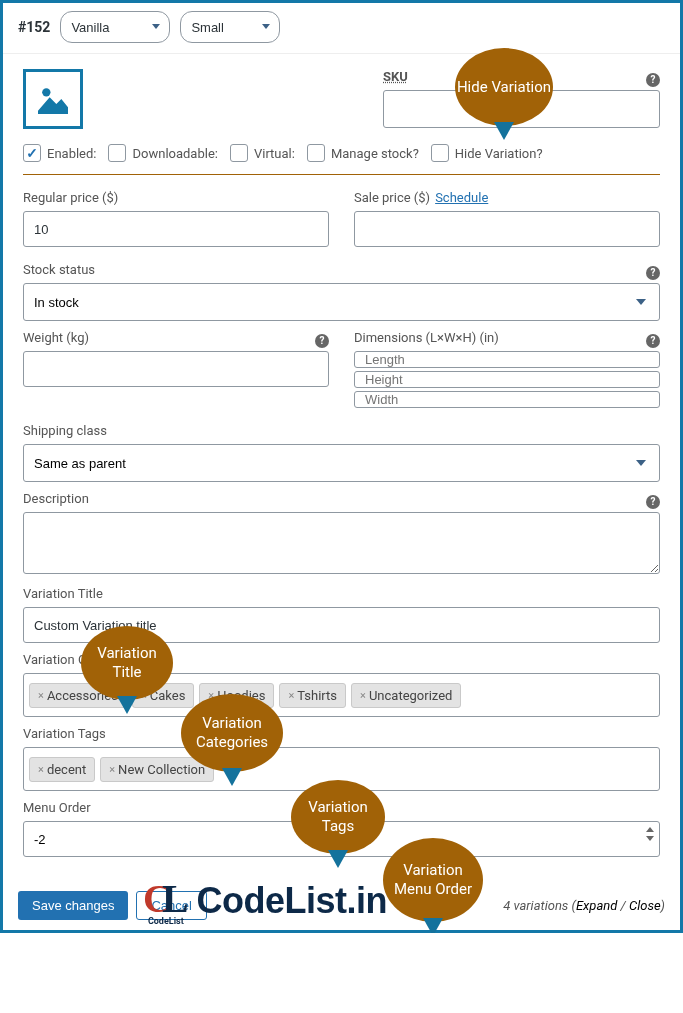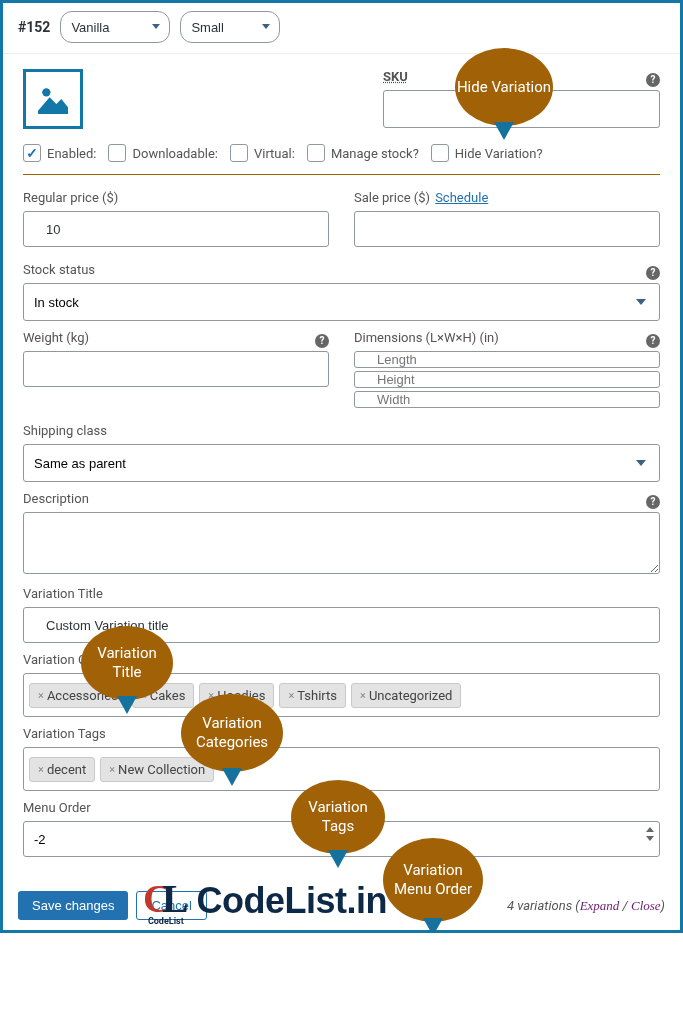--- a/index.html
+++ b/index.html
@@ -13,21 +13,21 @@
 .body { padding: 15px 20px 15px 20px; position: relative; }
 .row { display: flex; gap: 25px; margin-bottom: 15px; }
 .col { flex: 1; }
 .img-placeholder { width: 60px; height: 60px; border: 3px solid #1378a8; display: flex; align-items: center; justify-content: center; }
 .img-placeholder svg { width: 40px; height: 40px; }
 .label { font-size: 13px; color: #555; margin-bottom: 6px; display: flex; align-items: center; gap: 5px; }
 .label-u { text-decoration: dotted underline; font-weight: bold; }
 .help { width: 14px; height: 14px; border-radius: 50%; background: #666; color: #fff; font-size: 10px; font-weight: 700; display: inline-flex; align-items: center; justify-content: center; margin-left: auto; }
 .label-row { display: flex; align-items: center; }
 .label-row .help { margin-left: auto; }
-.input { width: 100%; height: 36px; padding: 0 22px; border: 1px solid #8f98a1; border-radius: 3px; font-size: 13px; color: #2c3338; }
+.input { width: 100%; height: 36px; padding: 0 10px; border: 1px solid #8f98a1; border-radius: 3px; font-size: 13px; color: #2c3338; }
 .input-lg { height: 38px; }
 .checks { display: flex; gap: 12px; align-items: center; padding-bottom: 12px; border-bottom: 1px solid #a16207; margin-bottom: 15px; flex-wrap: wrap; }
 .check { display: flex; align-items: center; gap: 6px; font-size: 13px; color: #555; }
 .cb { width: 18px; height: 18px; border: 1px solid #8f98a1; border-radius: 3px; background: #fff; display: inline-flex; align-items: center; justify-content: center; }
 .cb.checked::after { content: "✓"; color: #2271b1; font-size: 14px; font-weight: 700; }
 .link { color: #2271b1; text-decoration: underline; cursor: pointer; }
 .full-select { width: 100%; height: 38px; padding: 0 30px 0 10px; border: 1px solid #8f98a1; border-radius: 3px; background: #fff; font-size: 13px; appearance: none; }
 .full-wrap { position: relative; }
 .full-wrap::after { content: ""; position: absolute; right: 14px; top: 16px; width: 0; height: 0; border-left: 5px solid transparent; border-right: 5px solid transparent; border-top: 6px solid #3c6186; pointer-events: none; }
 .dim-row { display: flex; gap: 3px; flex-direction: column; }
@@ -39,21 +39,21 @@
 .numbox { width: 100%; height: 36px; border: 1px solid #8f98a1; border-radius: 3px; padding: 0 22px 0 10px; font-size: 13px; position: relative; }
 .numwrap { position: relative; }
 .spinner { position: absolute; right: 6px; top: 6px; display: flex; flex-direction: column; }
 .spinner span { width: 0; height: 0; border-left: 4px solid transparent; border-right: 4px solid transparent; }
 .spinner .up { border-bottom: 5px solid #666; margin-bottom: 4px; }
 .spinner .dn { border-top: 5px solid #666; }
 .footer { display: flex; align-items: center; padding: 10px 15px; gap: 8px; position: relative; }
 .btn-primary { background: #2271b1; color: #fff; border: none; padding: 7px 14px; border-radius: 3px; font-size: 13px; cursor: pointer; }
 .btn-secondary { background: #fff; color: #2271b1; border: 1px solid #2271b1; padding: 6px 14px; border-radius: 3px; font-size: 13px; cursor: pointer; }
 .footer-right { margin-left: auto; font-style: italic; font-size: 13px; color: #555; }
-.footer-right .link2 { color: #701a75; font-style: italic; font-family: Liberation Serif, serif; }
+.footer-right .link2 { color: #000000; font-style: italic; }
 .bubble { position: absolute; background: #a16207; color: #fff; border-radius: 50%; display: flex; align-items: center; justify-content: center; text-align: center; font-size: 15px; line-height: 1.25; z-index: 10; }
 .bubble::after { content: ""; position: absolute; bottom: -14px; left: 50%; transform: translateX(-50%); width: 0; height: 0; border-left: 10px solid transparent; border-right: 10px solid transparent; border-top: 18px solid #14729c; }
 .b1 { width: 98px; height: 78px; top: -6px; left: 452px; }
 .b2 { width: 92px; height: 74px; top: 572px; left: 78px; }
 .b3 { width: 102px; height: 78px; top: 640px; left: 178px; }
 .b4 { width: 94px; height: 74px; top: 726px; left: 288px; }
 .b5 { width: 100px; height: 84px; top: 784px; left: 380px; }
 .logo-over { position: absolute; left: 140px; top: -6px; display: flex; align-items: center; gap: 8px; z-index: 20; }
 .logo-text { font-family: Verdana, Arial, sans-serif; font-size: 36px; font-weight: 700; color: #0d2948; letter-spacing: -0.5px; }
 .logo-icon { font-family: Georgia, serif; }

